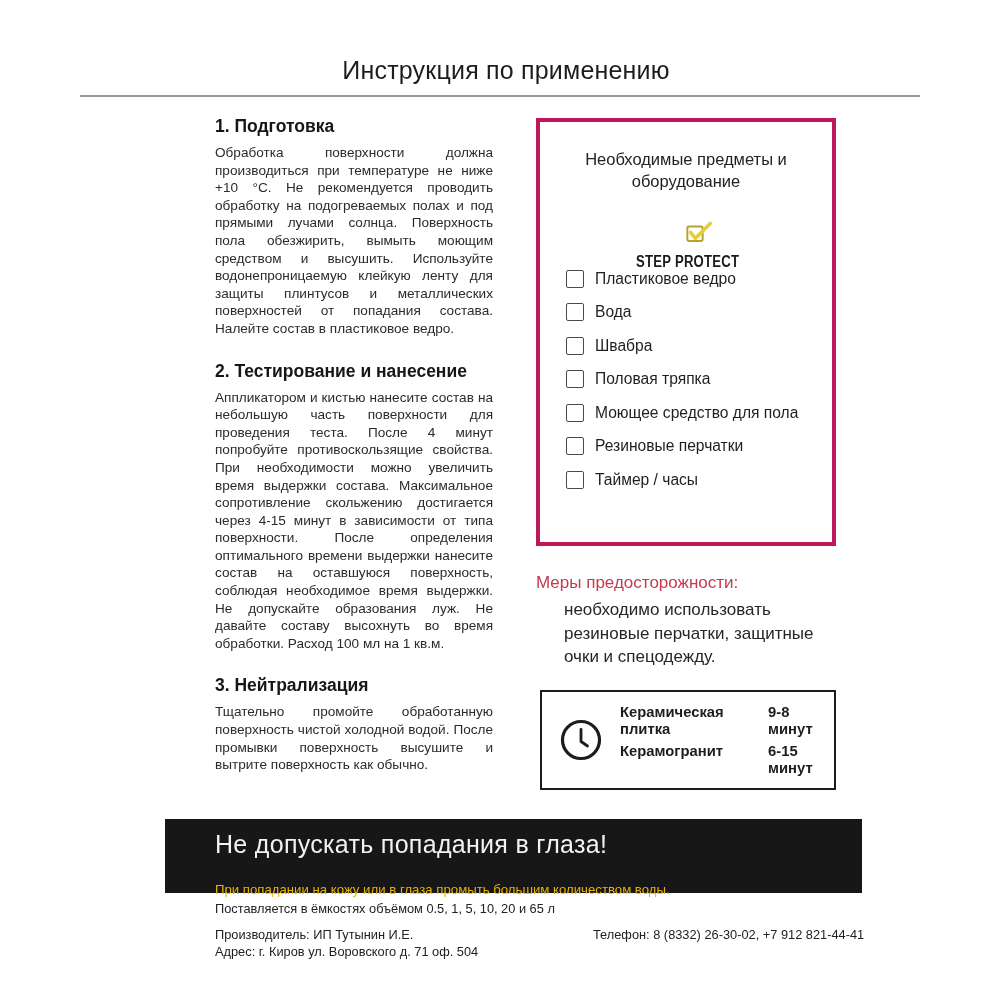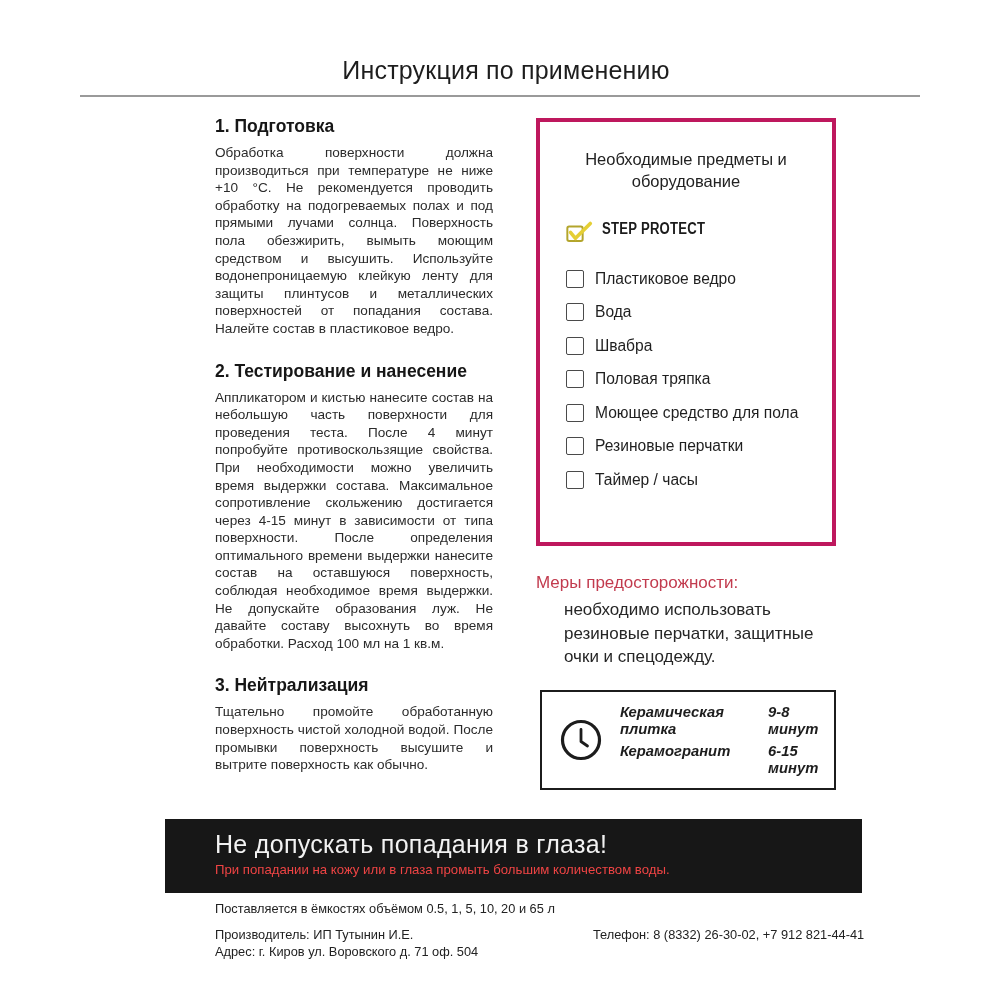--- a/index.html
+++ b/index.html
@@ -34,21 +34,21 @@
   
   .equip-box{
     position:absolute;top:118px;left:536px;width:300px;height:428px;
     border:4px solid #be185d;background:#ffffff;box-sizing:border-box;
   }
   .equip-title{
     margin:26px 24px 0 24px;text-align:center;
     font-size:16.5px;line-height:22px;color:#222;font-weight:400;
   }
   .brand-row{
-    display:flex;gap:9px;margin:28px 0 0 26px;height:26px;
+    display:flex;align-items:center;gap:9px;margin:28px 0 0 26px;height:26px;flex-direction:column;
   }
   .brand-check svg{display:block;}
   .brand-name{
     font-size:16px;font-weight:800;color:#1b1b1b;letter-spacing:0.3px;
     transform:scaleX(0.82);transform-origin:left center;white-space:nowrap;
   }
   .equip-list{list-style:none;margin:16px 0 0 0;padding:0 0 0 26px;}
   .equip-list li{
     display:flex;align-items:center;gap:11px;height:33.5px;
     font-size:15.6px;color:#1f1f1f;
@@ -63,35 +63,35 @@
   .prec-heading{font-size:17px;font-weight:500;color:#c23b4e;margin-bottom:5px;}
   .prec-body{font-size:17px;line-height:23.5px;color:#262626;margin-left:28px;}
 
   
   .timing-box{
     position:absolute;top:690px;left:540px;width:296px;height:100px;
     border:2.5px solid #1c1c1c;box-sizing:border-box;
     display:flex;align-items:center;
   }
   .clock{flex:0 0 78px;display:flex;justify-content:center;}
-  .timing-rows{flex:1;padding-right:8px;font-style:italic;}
+  .timing-rows{flex:1;padding-right:8px;}
   .timing-row{
     display:grid;grid-template-columns:142px auto;column-gap:6px;
     font-size:14.8px;font-weight:700;color:#1d1d1d;line-height:17px;
     margin:5px 0;align-items:start;
   }
 
   
   .banner{
     position:absolute;top:819px;left:165px;width:697px;height:74px;
     background:#171717;color:#f2f2f2;box-sizing:border-box;
     padding:11px 0 0 50px;
   }
   .banner-title{font-size:25px;font-weight:400;letter-spacing:0.3px;}
-  .banner-sub{font-size:13.2px;margin-top:3px;color:#ef4444;}
+  .banner-sub{font-size:13.2px;margin-top:23px;color:#eab308;}
 
   
   .footer-volumes{
     position:absolute;top:901px;left:215px;font-size:12.8px;font-weight:500;color:#222;
   }
   .footer-manufacturer{
     position:absolute;top:927px;left:215px;font-size:12.8px;font-weight:500;color:#222;
   }
   .footer-address{
     position:absolute;top:944px;left:215px;font-size:12.8px;font-weight:500;color:#222;

